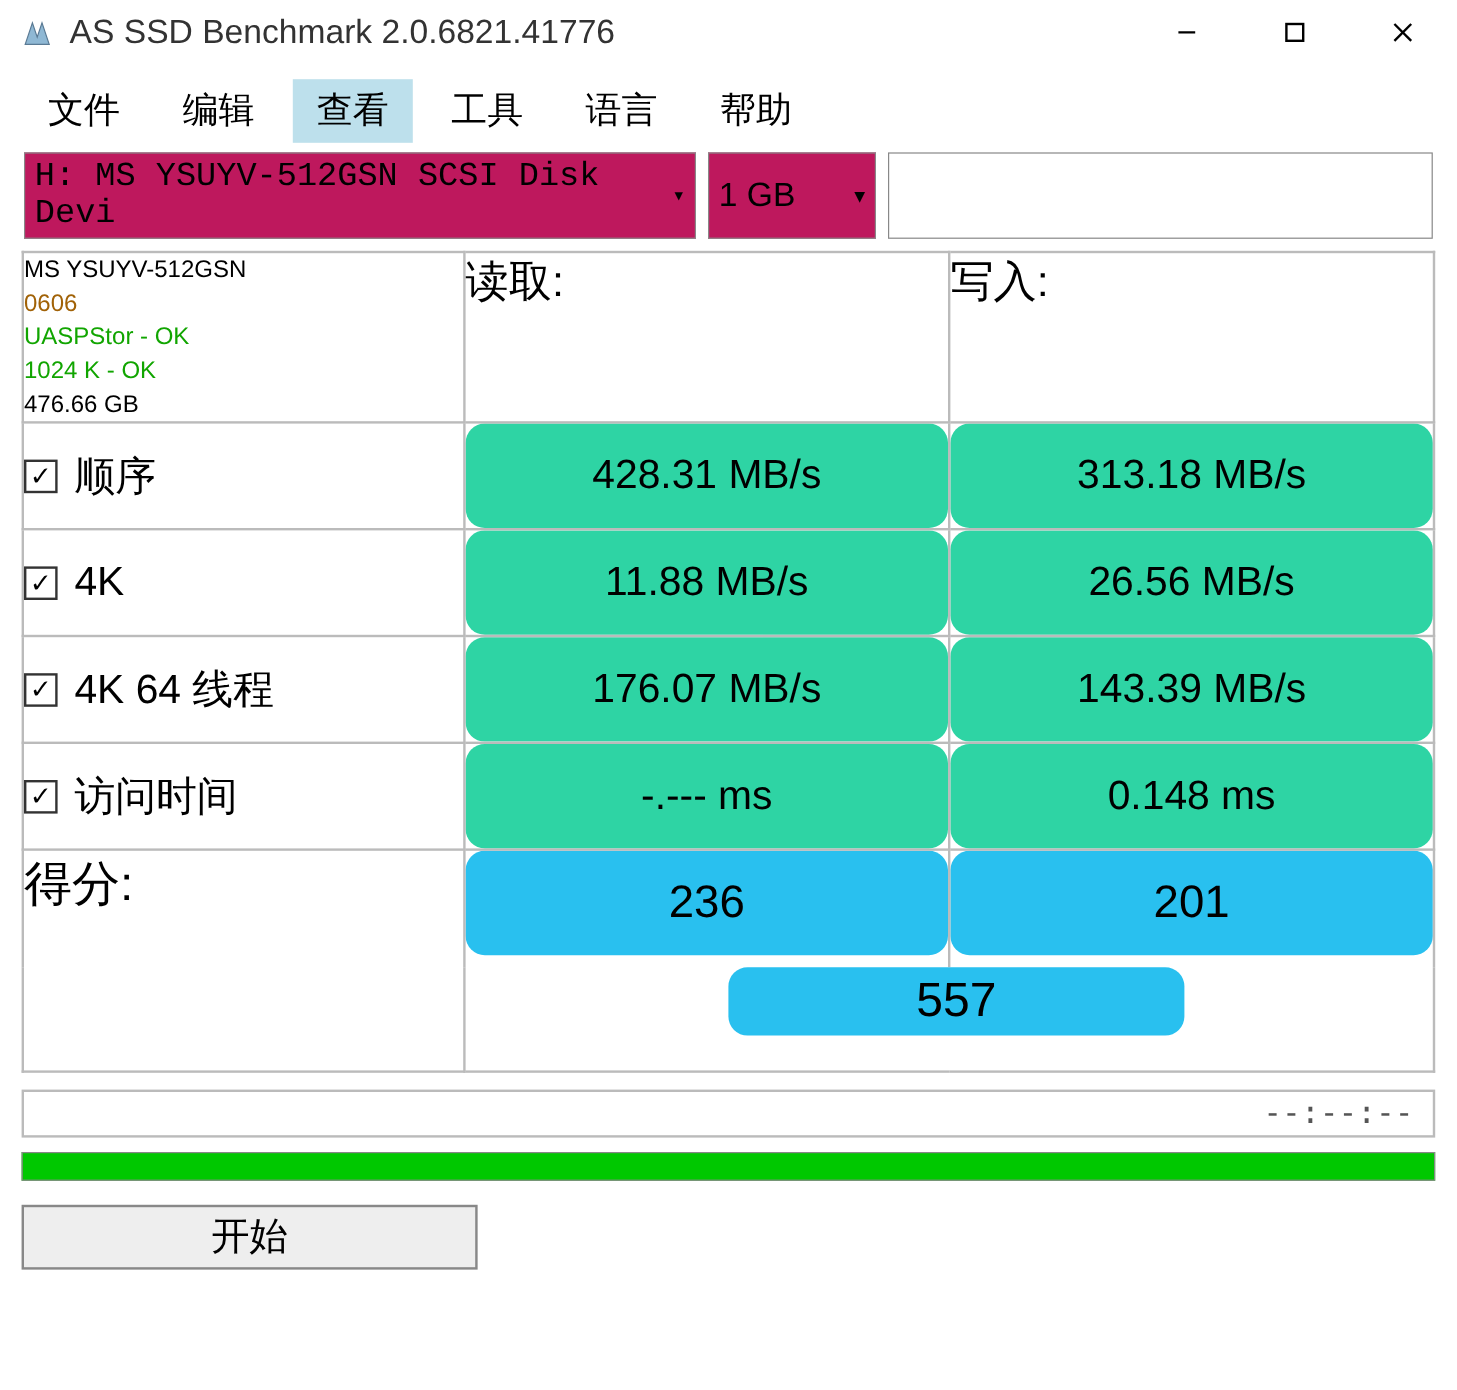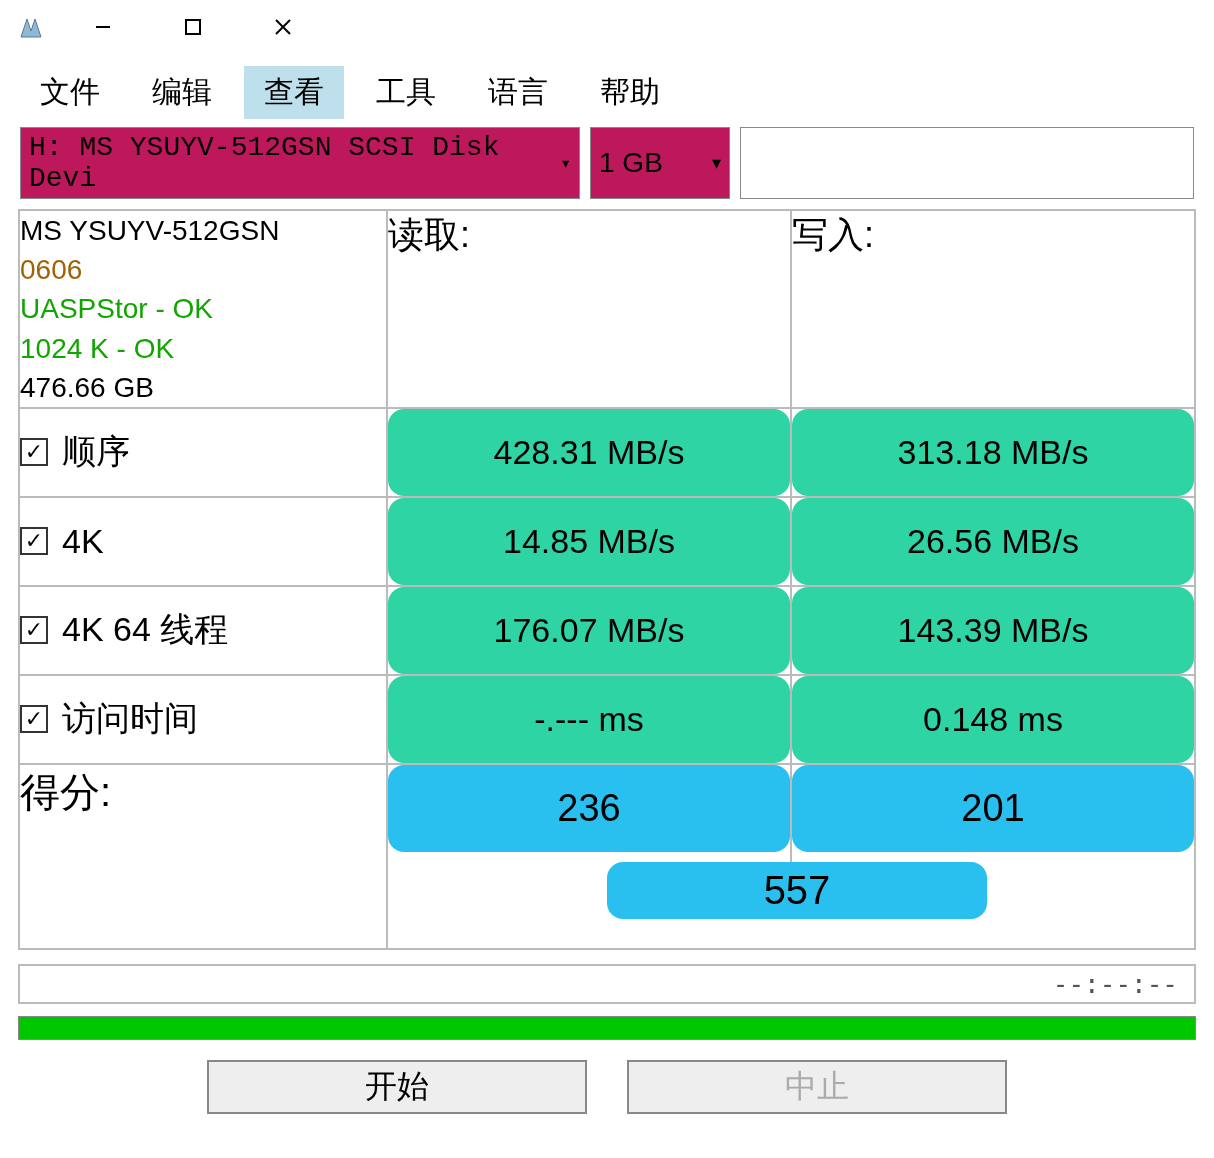--- a/index.html
+++ b/index.html
@@ -89,21 +89,21 @@
       width: calc(100% - 36px);
     }
     .results-table td {
       border: 2px solid #bbb;
       padding: 0;
     }
     .header-row td { vertical-align: top; }
     .info-cell {
       width: 368px;
       padding: 10px 14px 10px 14px;
-      font-size: 28px;
+      font-size: 20px;
       line-height: 1.4;
       vertical-align: top;
     }
     .info-cell .model { color: #000; }
     .info-cell .fw { color: #a16207; }
     .info-cell .status-ok { color: #11a500; }
     .info-cell .capacity { color: #000; }
 
     .col-header {
       font-size: 36px;
@@ -199,21 +199,20 @@
 
     .progress-bar {
       margin: 12px 18px 0 18px;
       height: 24px;
       background: #00c800;
       border: 1px solid #888;
     }
 
     .buttons-row {
       display: flex;
-      justify-content: center;
       gap: 40px;
       margin-top: 20px;
       padding: 0 18px;
     }
     .action-btn {
       width: 380px;
       height: 54px;
       border: 2px solid #888;
       background: #eee;
       font-size: 32px;
@@ -230,20 +229,21 @@
   </style>
 </head>
 <body>
 
 <div class="titlebar">
   <span class="app-icon">
     <svg width="28" height="28" viewBox="0 0 28 28">
       <path d="M4 24 L10 6 L14 18 L18 6 L24 24 Z" fill="#8fb8d4" stroke="#5a7a94" stroke-width="1"></path>
     </svg>
   </span>
+  <span class="title-text">AS SSD Benchmark 2.0.6821.41776</span>
   <div class="window-controls">
     <div class="window-btn">
       <svg width="18" height="18">
           <line x1="2" y1="9" x2="16" y2="9" stroke="#000" stroke-width="2"></line>
         </svg>
     </div>
     <div class="window-btn">
       <svg width="18" height="18">
           <rect x="2" y="2" width="14" height="14" fill="none" stroke="#000" stroke-width="2"></rect>
         </svg>
@@ -308,21 +308,21 @@
   </tr>
 
   <tr>
     <td class="row-label-cell">
       <div class="row-label">
         <span class="checkbox">✓</span>
         <span>4K</span>
       </div>
     </td>
     <td class="value-cell">
-          <span class="value-pill teal">14.85 MB/s</span>
+          <span class="value-pill teal">11.88 MB/s</span>
         </td>
     <td class="value-cell">
           <span class="value-pill teal">26.56 MB/s</span>
         </td>
   </tr>
 
   <tr>
     <td class="row-label-cell">
       <div class="row-label">
         <span class="checkbox">✓</span>
@@ -372,14 +372,13 @@
   </table>
 
 <div class="timer-row">
   <span>--:--:--</span>
 </div>
 
 <div class="progress-bar"></div>
 
 <div class="buttons-row">
   <div class="action-btn">开始</div>
-  <div class="action-btn disabled">中止</div>
 </div>
 
 </body></html>

